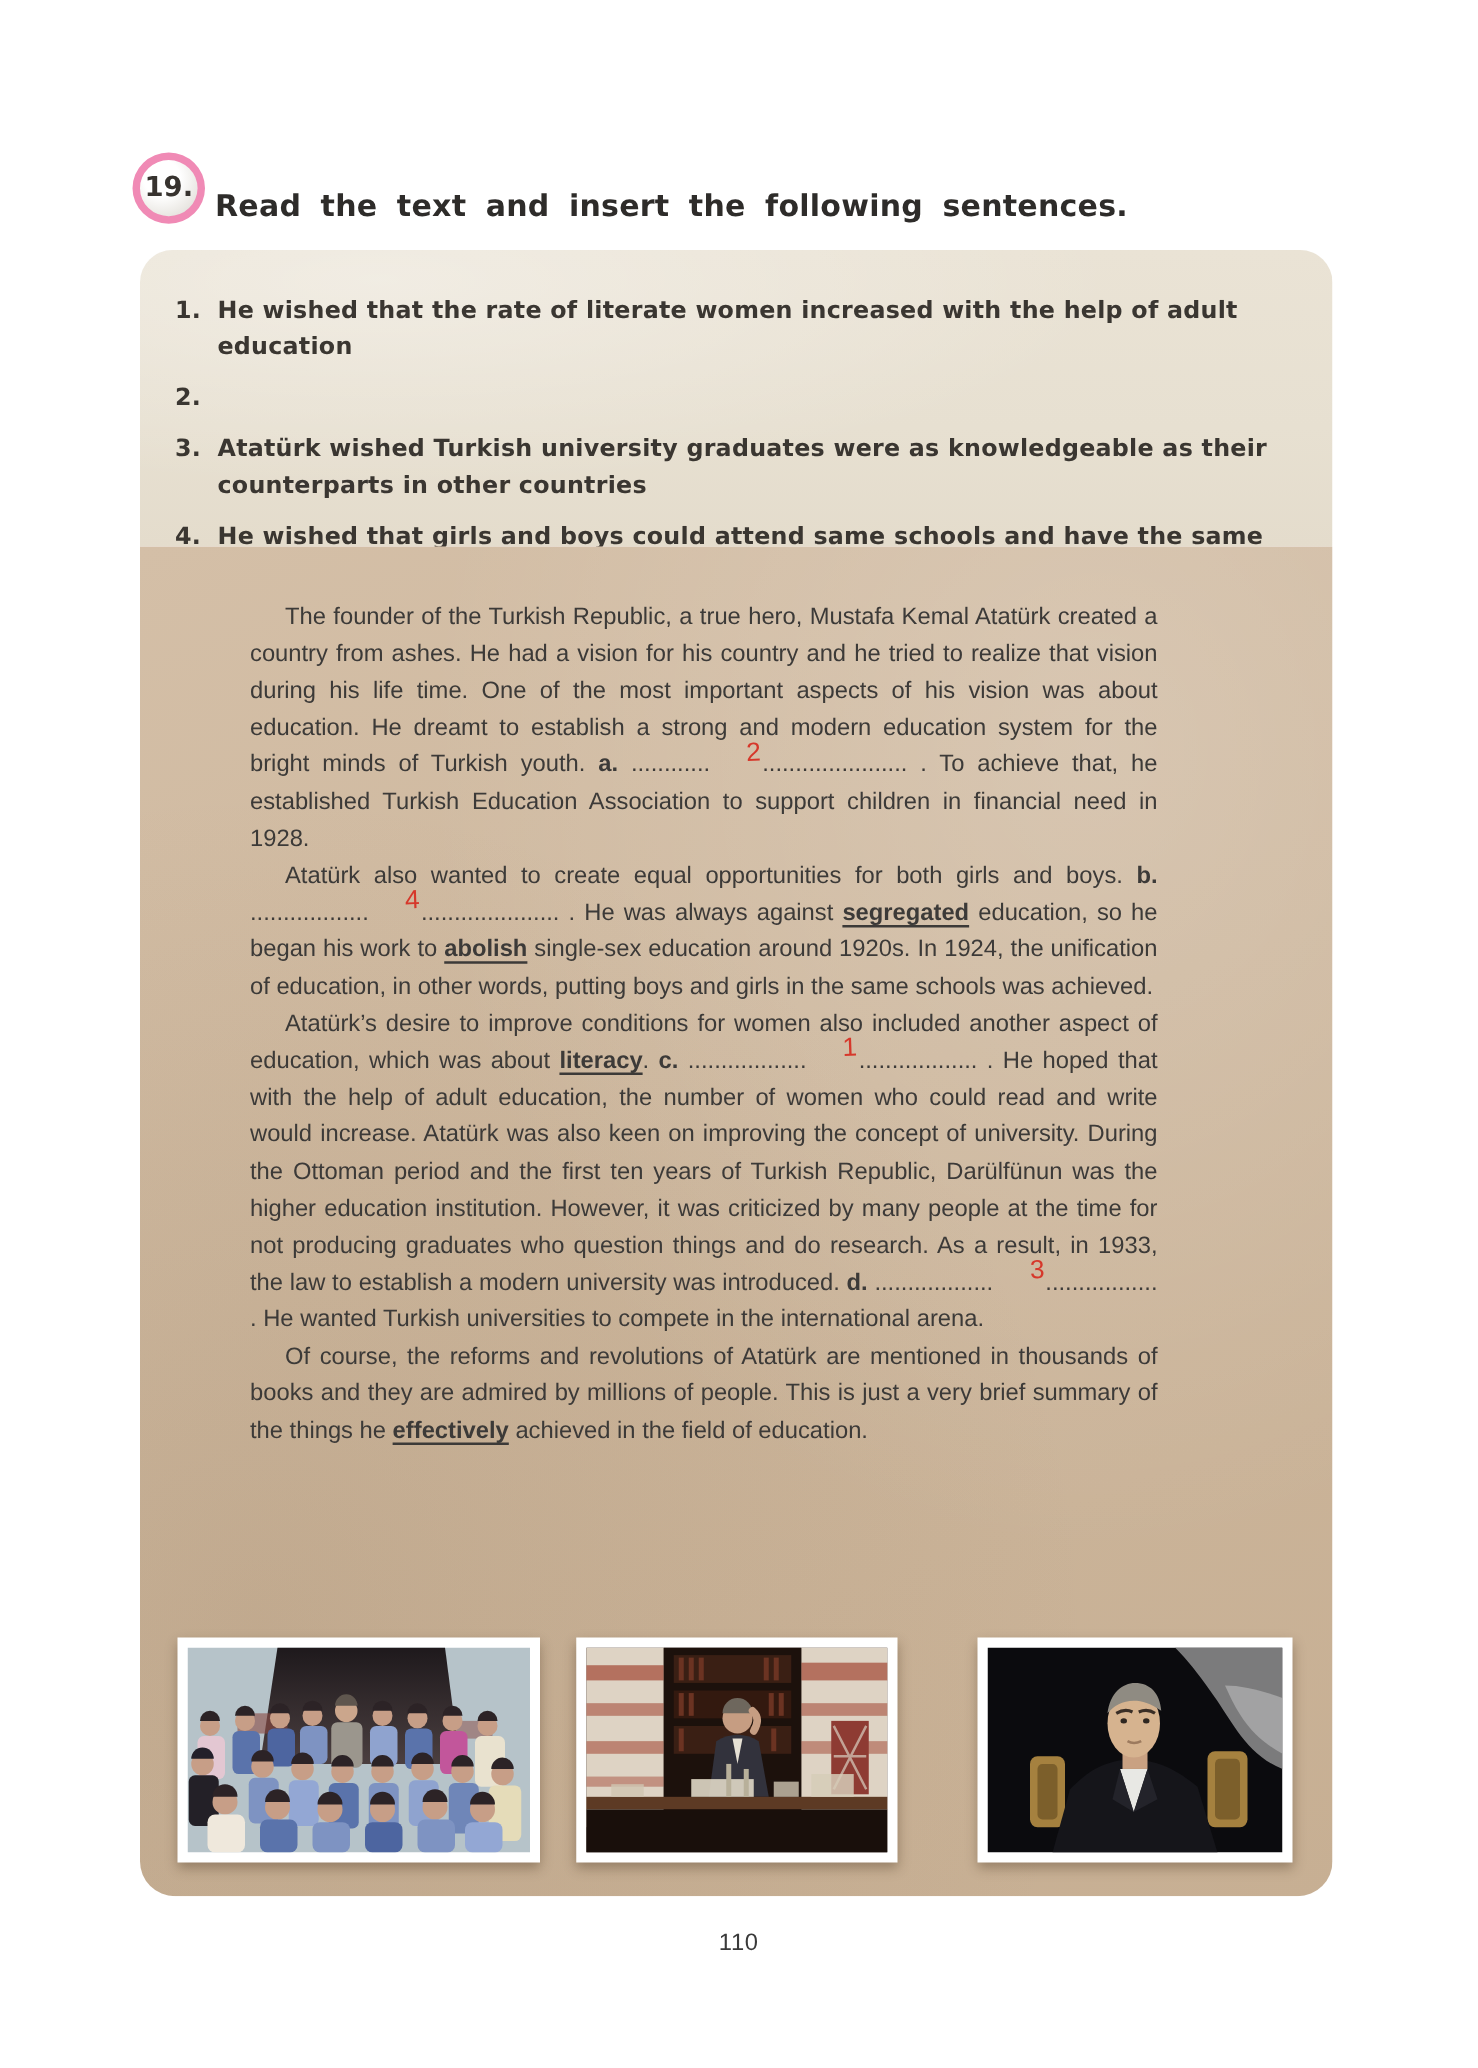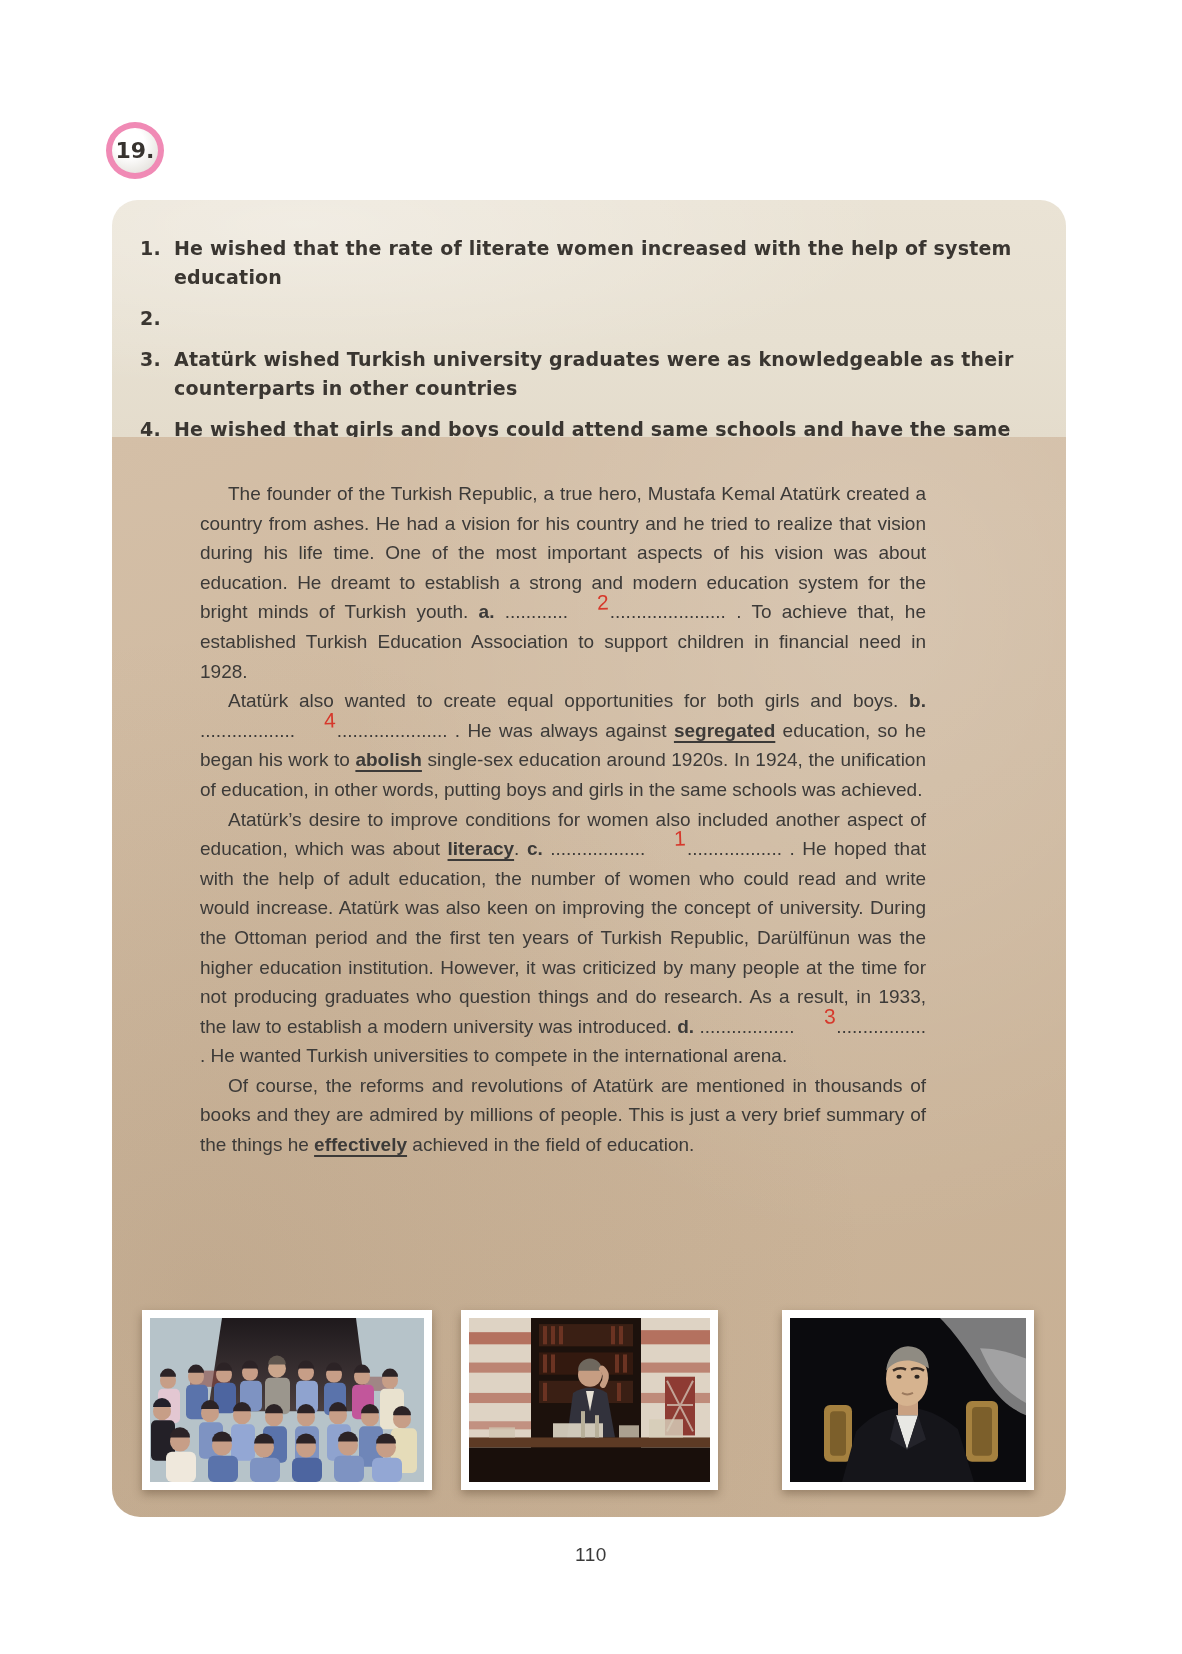--- a/index.html
+++ b/index.html
@@ -82,28 +82,29 @@
     font-size:19px;color:#3a3a3a;letter-spacing:0.5px;
   }
 </style>
 </head>
 <body>
 
 <div class="title-row">
   <div class="num-circle">
     <span>19.</span>
   </div>
+  <div class="title-text">Read the text and insert the following sentences.</div>
 </div>
 
 <div class="card">
 
   <div class="sentences">
     <div class="sentence-item">
       <span class="sentence-num">1.</span>
-      <span class="sentence-text">He wished that the rate of literate women increased with the help of system education</span>
+      <span class="sentence-text">He wished that the rate of literate women increased with the help of adult education</span>
     </div>
     <div class="sentence-item">
       <span class="sentence-num">2.</span>
     </div>
     <div class="sentence-item">
       <span class="sentence-num">3.</span>
       <span class="sentence-text">Atatürk wished Turkish university graduates were as knowledgeable as their counterparts in other countries</span>
     </div>
     <div class="sentence-item">
       <span class="sentence-num">4.</span>

